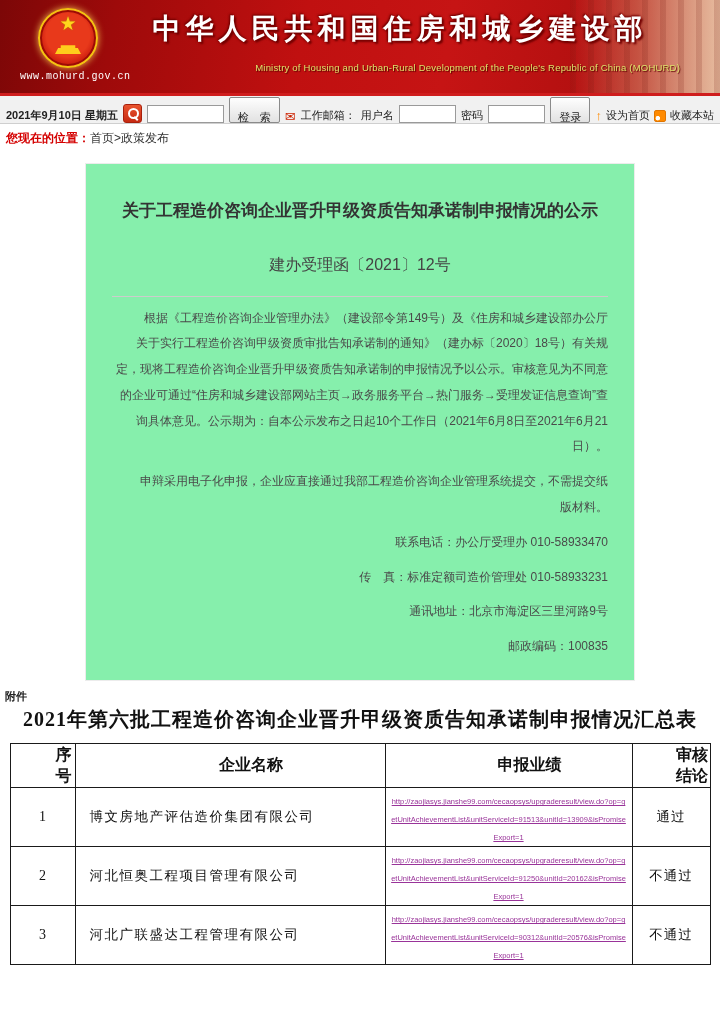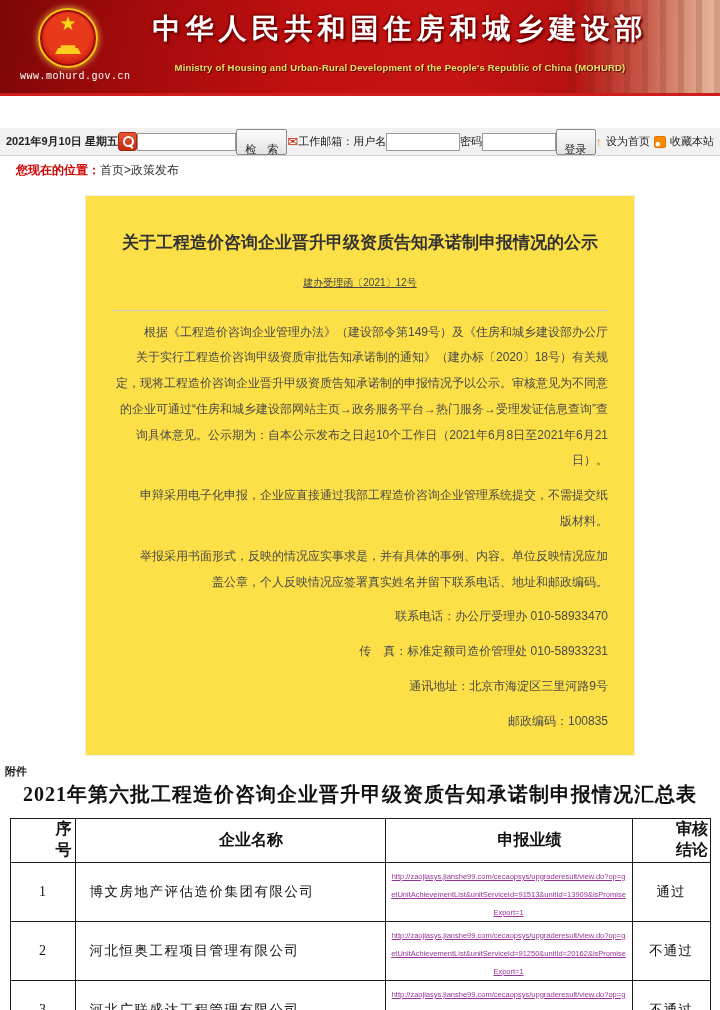--- a/index.html
+++ b/index.html
@@ -31,57 +31,57 @@
   }
   .emblem .big-star { position:absolute; left:0; right:0; top:4px; text-align:center; color:#ffd61c; font-size:19px; line-height:19px; text-shadow:0 0 2px #a80; }
   .emblem .gate { position:absolute; left:50%; bottom:12px; width:26px; height:11px; transform:translateX(-50%);
     background:#ffd61c; clip-path:polygon(0 100%,12% 45%,22% 45%,22% 20%,78% 20%,78% 45%,88% 45%,100% 100%); opacity:.95; }
   .site-url { margin-top:3px; color:#fff; font-size:10px; letter-spacing:.5px; font-family:"Liberation Mono","DejaVu Sans Mono",monospace; }
   .banner-text { position:absolute; left:120px; right:40px; top:10px; text-align:center; }
   .banner-title {
     color:#ffffff; font-weight:bold; font-size:28px; letter-spacing:5px; white-space:nowrap;
     text-shadow:0 0 3px #7e0000, 2px 2px 2px #6e0000, -1px -1px 2px #6e0000;
   }
-  .banner-subtitle { margin-top:14px; color:#dce26a; font-size:9.5px; font-weight:bold; letter-spacing:.2px; text-shadow:1px 1px 1px #5e0000; white-space:nowrap; }
+  .banner-subtitle { margin-top:14px; color:#dce26a; font-size:9.5px; font-weight:normal; letter-spacing:.2px; text-shadow:1px 1px 1px #5e0000; white-space:nowrap;text-align:right; }
 
   
   .toolbar {
     height:28px; background:#f1f1f1; border-bottom:1px solid #cfcfcf;
-    display:flex; align-items:center; padding:0 6px; font-size:11px; color:#222; white-space:nowrap;margin-top:32px;
+    display:flex; align-items:flex-end; padding:0 6px; gap:5px; font-size:11px; color:#222; white-space:nowrap;
   }
   .tb-date { font-weight:bold; }
   .search-icon {
     width:19px; height:19px; flex:0 0 19px; background:linear-gradient(#e9542f,#c62a12); border:1px solid #a8200c; border-radius:3px; position:relative;
   }
   .search-icon::before { content:""; position:absolute; left:4px; top:3px; width:7px; height:7px; border:2px solid #fff; border-radius:50%; }
   .search-icon::after { content:""; position:absolute; left:11px; top:11px; width:2px; height:5px; background:#fff; transform:rotate(-45deg); }
   .tb-input { height:18px; border:1px solid #9a9a9a; background:#fff; font-size:11px; padding:0 3px; min-width:0; }
   .tb-input.search { width:100px; flex-shrink:1; }
   .tb-input.cred { width:74px; flex-shrink:1; }
   .tb-btn {
     height:20px; border:1px solid #8a8a8a; border-radius:2px; background:linear-gradient(#fefefe,#e2e2e2);
     font-size:11px; color:#222; padding:12px 8px; cursor:pointer; font-family:inherit;
   }
   .mail-icon { color:#cc2200; font-size:13px; line-height:13px; }
   .home-arrow-icon { color:#ff8a00; font-weight:bold; font-size:13px; }
   .fav-icon { width:12px; height:12px; flex:0 0 12px; border-radius:2px; background:radial-gradient(circle at 28% 72%, #ffffff 0 2px, #ff8a00 2.5px); border:1px solid #e07500; }
   .tb-right { display:flex; align-items:center; gap:4px; margin-left:auto; }
 
   
-  .breadcrumb { padding:6px 16px 4px; font-size:12px; background:#fff; }
+  .breadcrumb { padding:6px 6px 4px; font-size:12px; background:#fff; }
   .breadcrumb .loc { color:#d40000; font-weight:bold; }
   .breadcrumb .path { color:#333; }
 
   
   .document {
-    width:550px; margin:12px auto 0; border:1px solid #ececec; background:#fde047;
+    width:550px; margin:12px auto 0; border:1px solid #ececec; background:#86efac;
     padding:34px 26px 20px;
   }
   .doc-title { text-align:center; font-size:17px; font-weight:bold; color:#333; line-height:1.5; }
-  .doc-number { text-align:center; font-size:10px; color:#444; margin-top:20px;text-decoration:underline; }
+  .doc-number { text-align:center; font-size:16px; color:#444; margin-top:31px; }
   .doc-rule { border:none; border-top:1px solid #cccccc; margin:20px 0 6px; }
   .paragraphs p { font-size:12px; color:#4a4a4a; line-height:2.15; text-indent:2em; margin-top:9px;text-align:right; }
 
   
   .attachment { font-size:11px; font-weight:bold; color:#222; margin:8px 0 0 5px; }
   .table-title {
     text-align:center; font-family:"Liberation Serif","DejaVu Serif",serif;
     font-size:20px; font-weight:bold; color:#111; letter-spacing:1px; margin:2px 0 10px;
   }
   table.results { width:700px; margin:0 auto 8px; border-collapse:collapse; table-layout:fixed; }
@@ -138,21 +138,20 @@
   <span class="loc">您现在的位置：</span><span class="path">首页&gt;政策发布</span>
 </div>
 
 <div class="document">
   <div class="doc-title">关于工程造价咨询企业晋升甲级资质告知承诺制申报情况的公示</div>
   <div class="doc-number">建办受理函〔2021〕12号</div>
   <hr class="doc-rule">
   <div class="paragraphs">
       <p>根据《工程造价咨询企业管理办法》（建设部令第149号）及《住房和城乡建设部办公厅关于实行工程造价咨询甲级资质审批告知承诺制的通知》（建办标〔2020〕18号）有关规定，现将工程造价咨询企业晋升甲级资质告知承诺制的申报情况予以公示。审核意见为不同意的企业可通过“住房和城乡建设部网站主页→政务服务平台→热门服务→受理发证信息查询”查询具体意见。公示期为：自本公示发布之日起10个工作日（2021年6月8日至2021年6月21日）。</p>
       <p>申辩采用电子化申报，企业应直接通过我部工程造价咨询企业管理系统提交，不需提交纸版材料。</p>
-      <p>举报采用书面形式，反映的情况应实事求是，并有具体的事例、内容。单位反映情况应加盖公章，个人反映情况应签署真实姓名并留下联系电话、地址和邮政编码。</p>
       <p>联系电话：办公厅受理办  010-58933470</p>
       <p>传　真：标准定额司造价管理处  010-58933231</p>
       <p>通讯地址：北京市海淀区三里河路9号</p>
       <p>邮政编码：100835</p>
     </div>
 </div>
 
 <div class="attachment">附件</div>
 <div class="table-title">2021年第六批工程造价咨询企业晋升甲级资质告知承诺制申报情况汇总表</div>
 

